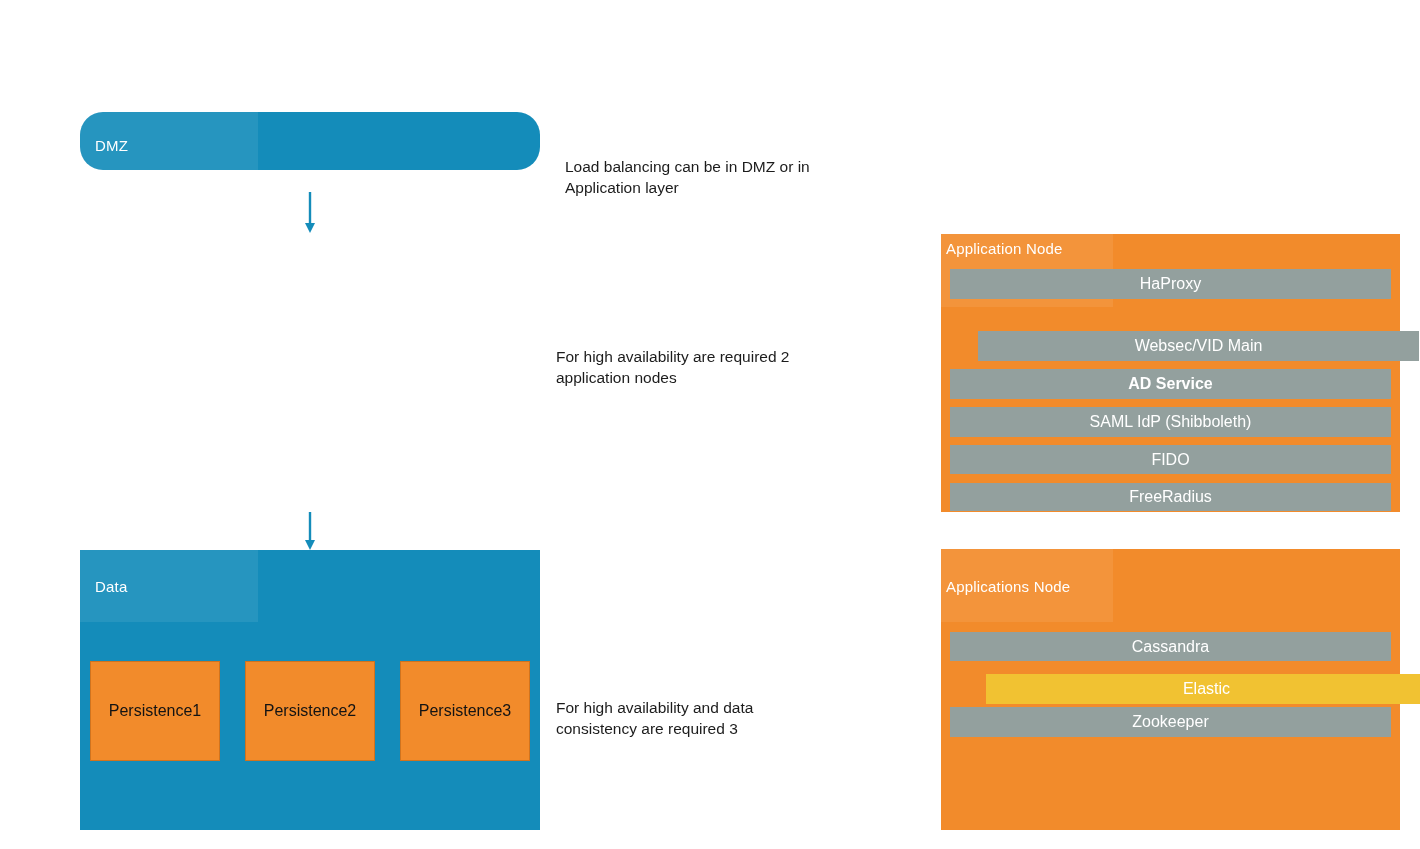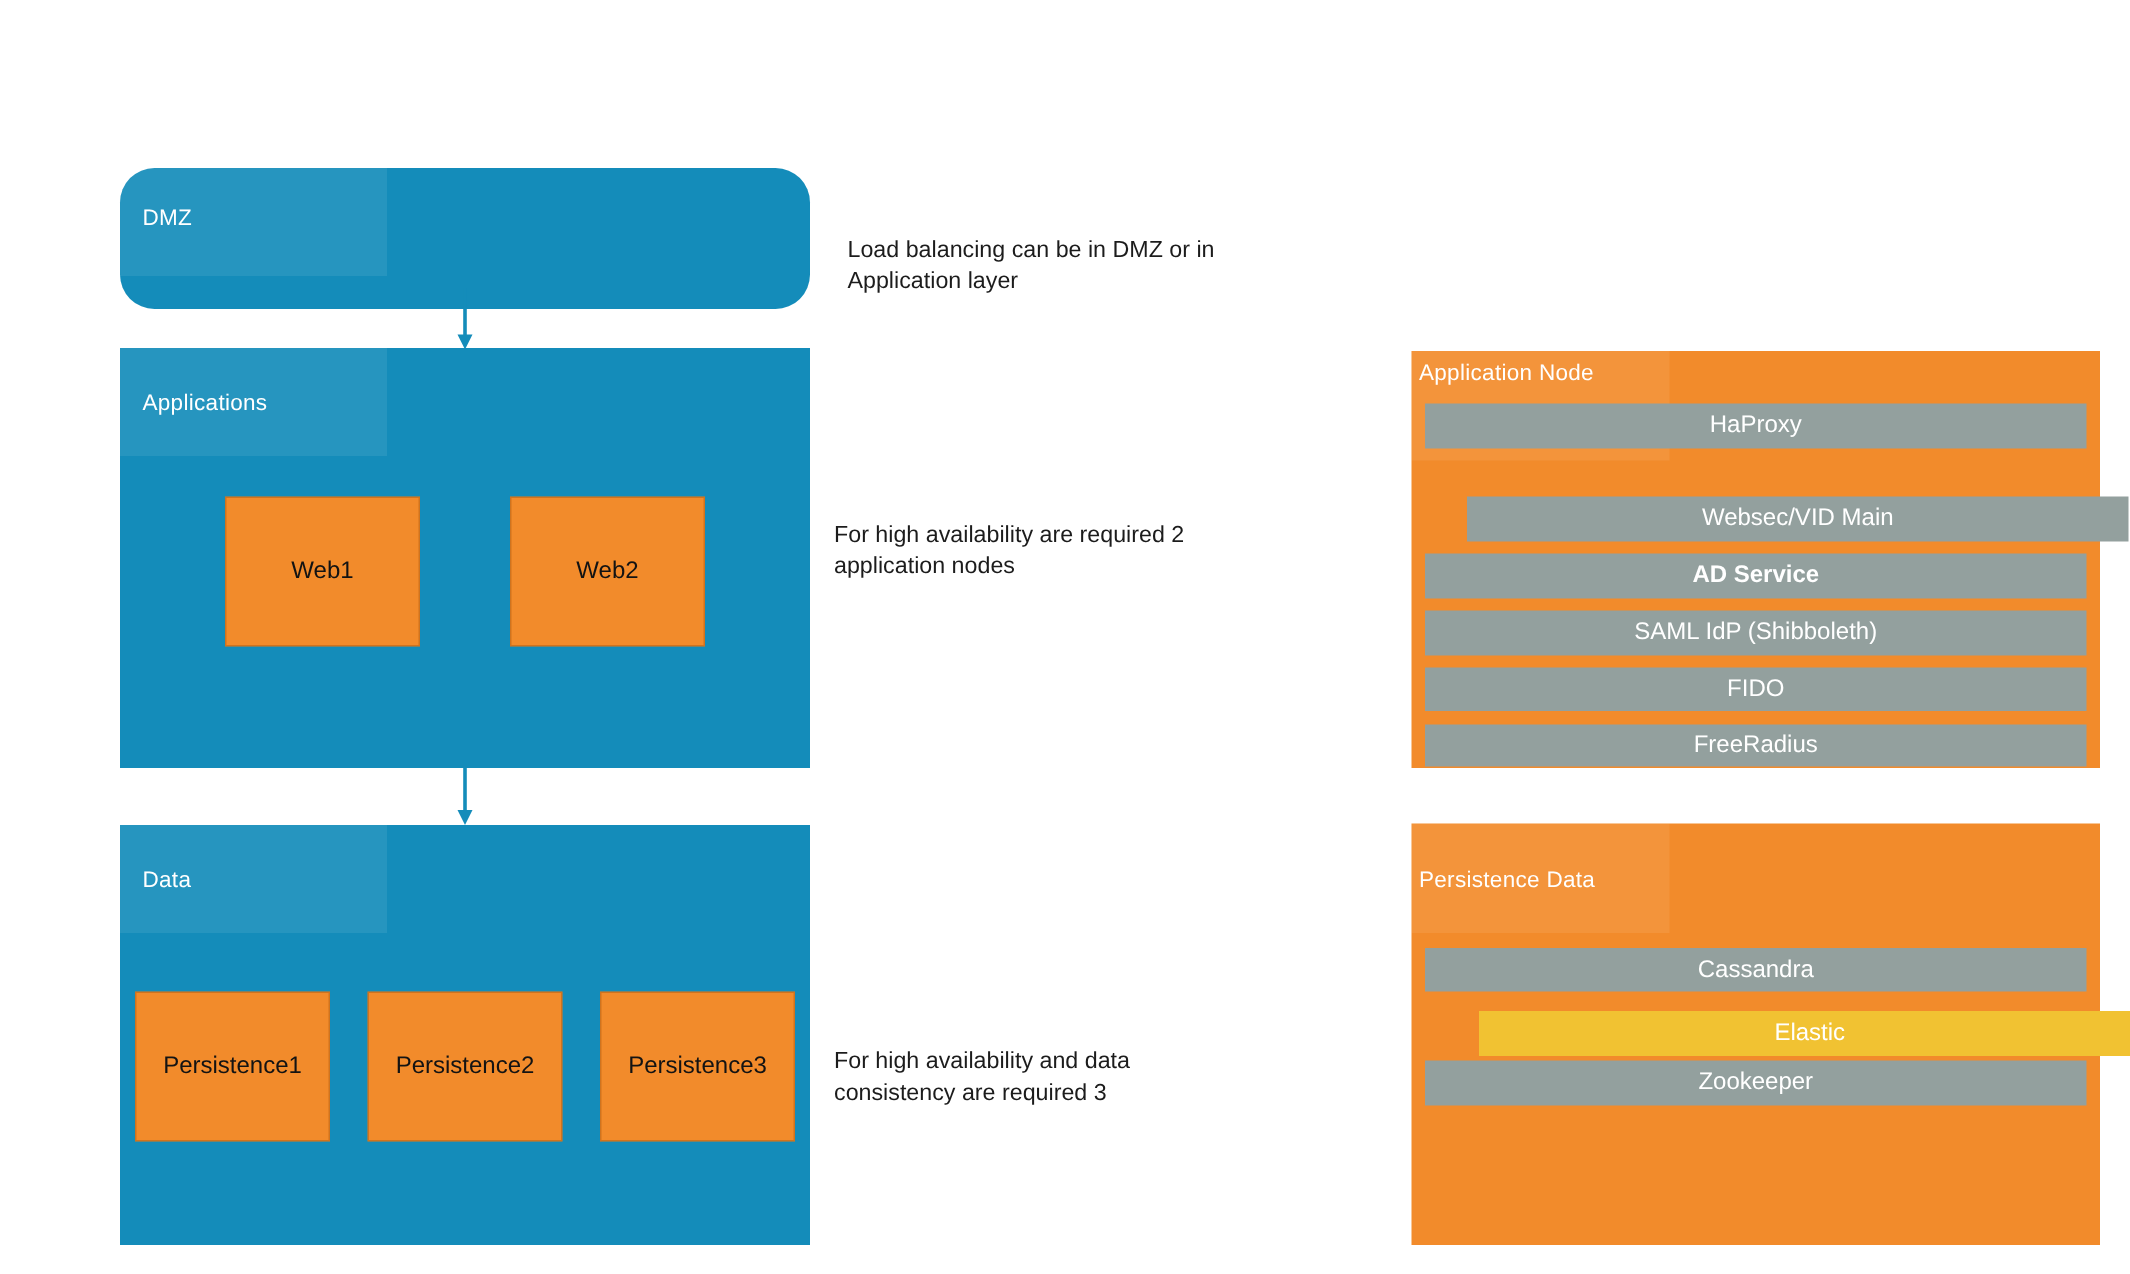--- a/index.html
+++ b/index.html
@@ -41,40 +41,30 @@
     position:absolute;left:9px;width:441px;background:#93A09E;color:#fff;
     display:flex;align-items:center;justify-content:center;font-size:16px;
   }
   .bar.yellow{background:#F1C232;}
 </style>
 </head>
 <body>
 
 <div class="canvas">
 
-  <div class="layer" style="left:80px;top:112px;width:460px;height:94px;border-radius:23px;">
+  <div class="layer" style="left:80px;top:112px;width:460px;height:58px;border-radius:23px;">
     <div class="title-overlay"></div>
     <div class="layer-title" style="top:25px;">DMZ</div>
   </div>
 
   <svg class="arrow" style="left:304px;top:192px;" width="12" height="41" viewBox="0 0 12 41">
     <line x1="6" y1="0" x2="6" y2="33" stroke="#148CBA" stroke-width="2.4"></line>
     <path d="M1,31 L11,31 L6,41 Z" fill="#148CBA"></path>
   </svg>
 
-  <div class="layer" style="left:80px;top:232px;width:460px;height:280px;">
-    <div class="title-overlay"></div>
-    <div class="layer-title" style="top:28px;">Applications</div>
-    <div class="inner-box orange-box" style="left:70px;top:99px;width:130px;height:100px;">
-      <span>Web1</span>
-    </div>
-    <div class="inner-box orange-box" style="left:260px;top:99px;width:130px;height:100px;">
-      <span>Web2</span>
-    </div>
-  </div>
 
   <svg class="arrow" style="left:304px;top:512px;" width="12" height="38" viewBox="0 0 12 38">
     <line x1="6" y1="0" x2="6" y2="30" stroke="#148CBA" stroke-width="2.4"></line>
     <path d="M1,28 L11,28 L6,38 Z" fill="#148CBA"></path>
   </svg>
 
   <div class="layer" style="left:80px;top:550px;width:460px;height:280px;">
     <div class="title-overlay"></div>
     <div class="layer-title" style="top:28px;">Data</div>
     <div class="inner-box orange-box" style="left:10px;top:111px;width:130px;height:100px;">
@@ -119,21 +109,21 @@
     <div class="bar" style="top:211px;height:29px;">
       <span>FIDO</span>
     </div>
     <div class="bar" style="top:249px;height:28px;">
       <span>FreeRadius</span>
     </div>
   </div>
 
   <div class="panel" style="left:941px;top:549px;width:459px;height:281px;">
     <div class="title-overlay"></div>
-    <div class="panel-title" style="top:29px;">Persistence Data</div>
+    <div class="panel-title" style="top:29px;">Applications Node</div>
     <div class="bar" style="top:83px;height:29px;">
       <span>Cassandra</span>
     </div>
     <div class="bar yellow" style="top:125px;height:30px;margin-left:36px;">
       <span>Elastic</span>
     </div>
     <div class="bar" style="top:158px;height:30px;text-align:right;">
       <span>Zookeeper</span>
     </div>
   </div>

